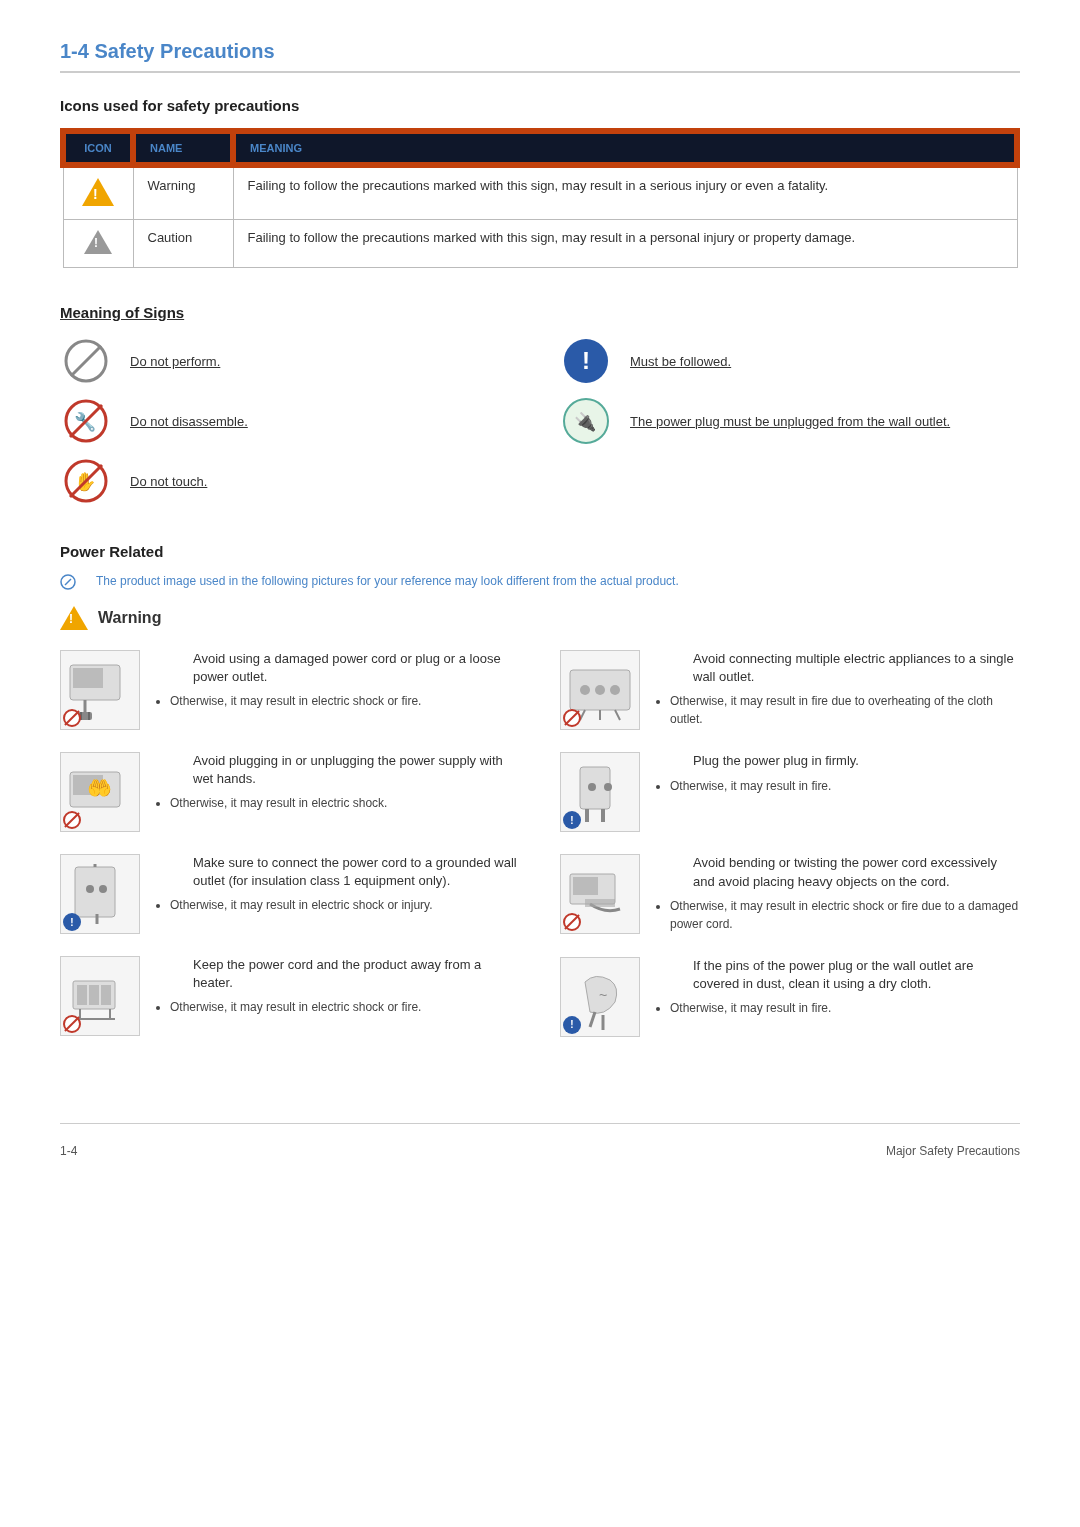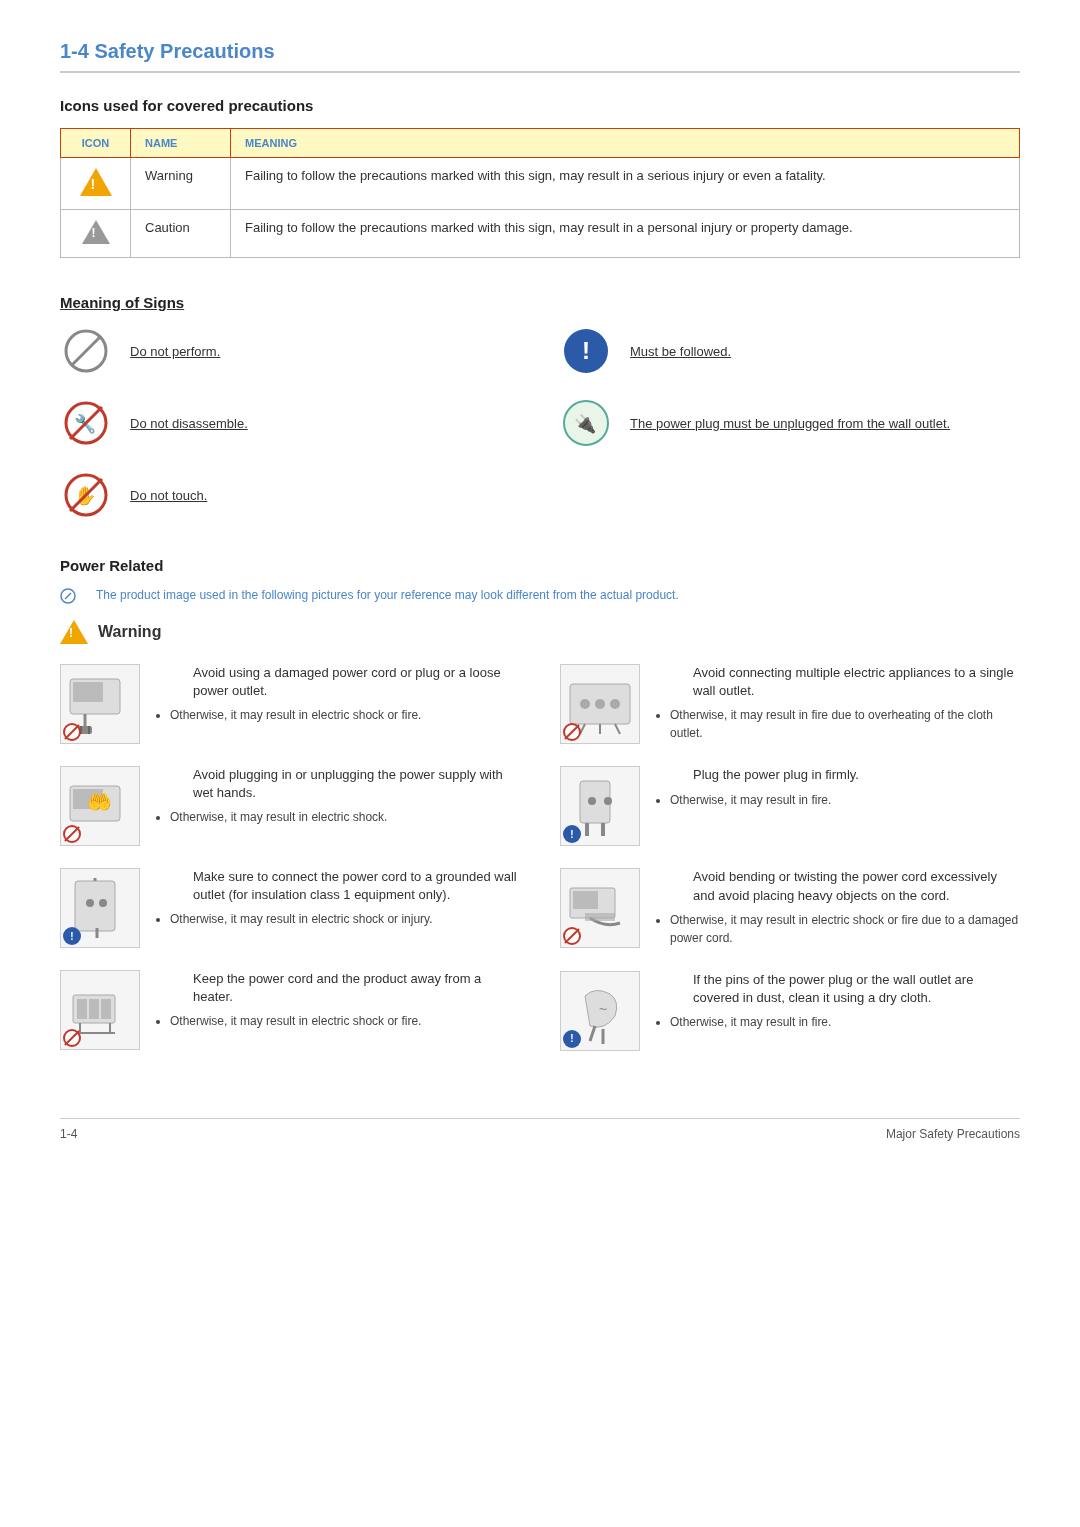--- a/index.html
+++ b/index.html
@@ -29,27 +29,27 @@
       margin-bottom: 14px;
     }
     
     .icons-table {
       width: 100%;
       border-collapse: collapse;
       margin-bottom: 36px;
       border: 1px solid #bbb;
     }
     .icons-table th {
-      background: #fef9c3;
+      background: #0f172a;
       font-size: 11px;
       font-weight: bold;
       color: #4a86c8;
       text-transform: uppercase;
       padding: 8px 14px;
-      border: 1px solid #c2410c;
+      border: 6px solid #c2410c;
       text-align: left;
     }
     .icons-table td {
       padding: 10px 14px;
       border: 1px solid #bbb;
       vertical-align: top;
       font-size: 13px;
     }
     .icons-table .icon-cell {
       text-align: center;
@@ -95,21 +95,21 @@
       color: #fff;
     }
     
     .signs-section {
       margin-bottom: 36px;
       text-decoration: underline;
     }
     .signs-grid {
       display: grid;
       grid-template-columns: 1fr 1fr;
-      gap: 20px 40px;
+      gap: 8px 40px;
     }
     .sign-item {
       display: flex;
       align-items: center;
       gap: 18px;
     }
     .sign-icon {
       flex-shrink: 0;
       width: 52px;
       height: 52px;
@@ -232,39 +232,39 @@
     .warning-content ul {
       margin-left: 16px;
       font-size: 12px;
       color: #444;
       line-height: 1.5;
     }
     .warning-content li {
       margin-bottom: 2px;
     }
     .page-footer {
-      margin-top: 45px;
+      margin-top: 64px;
       display: flex;
       justify-content: space-between;
       align-items: flex-start;
       border-top: 1px solid #ccc;
-      padding-top: 8px;
+      padding-top: 20px;
       font-size: 12px;
       color: #555;
     }
   </style>
 </head>
 <body>
 
 <div class="page-header">
   <span class="page-title">1-4  Safety Precautions</span>
 </div>
 
 <div class="section">
-  <div class="section-title">Icons used for covered precautions</div>
+  <div class="section-title">Icons used for safety precautions</div>
   <table class="icons-table">
     <thead>
       <tr>
         <th class="icon-cell">ICON</th>
         <th class="name-cell">NAME</th>
         <th>MEANING</th>
       </tr>
     </thead>
     <tbody>
       <tr>

